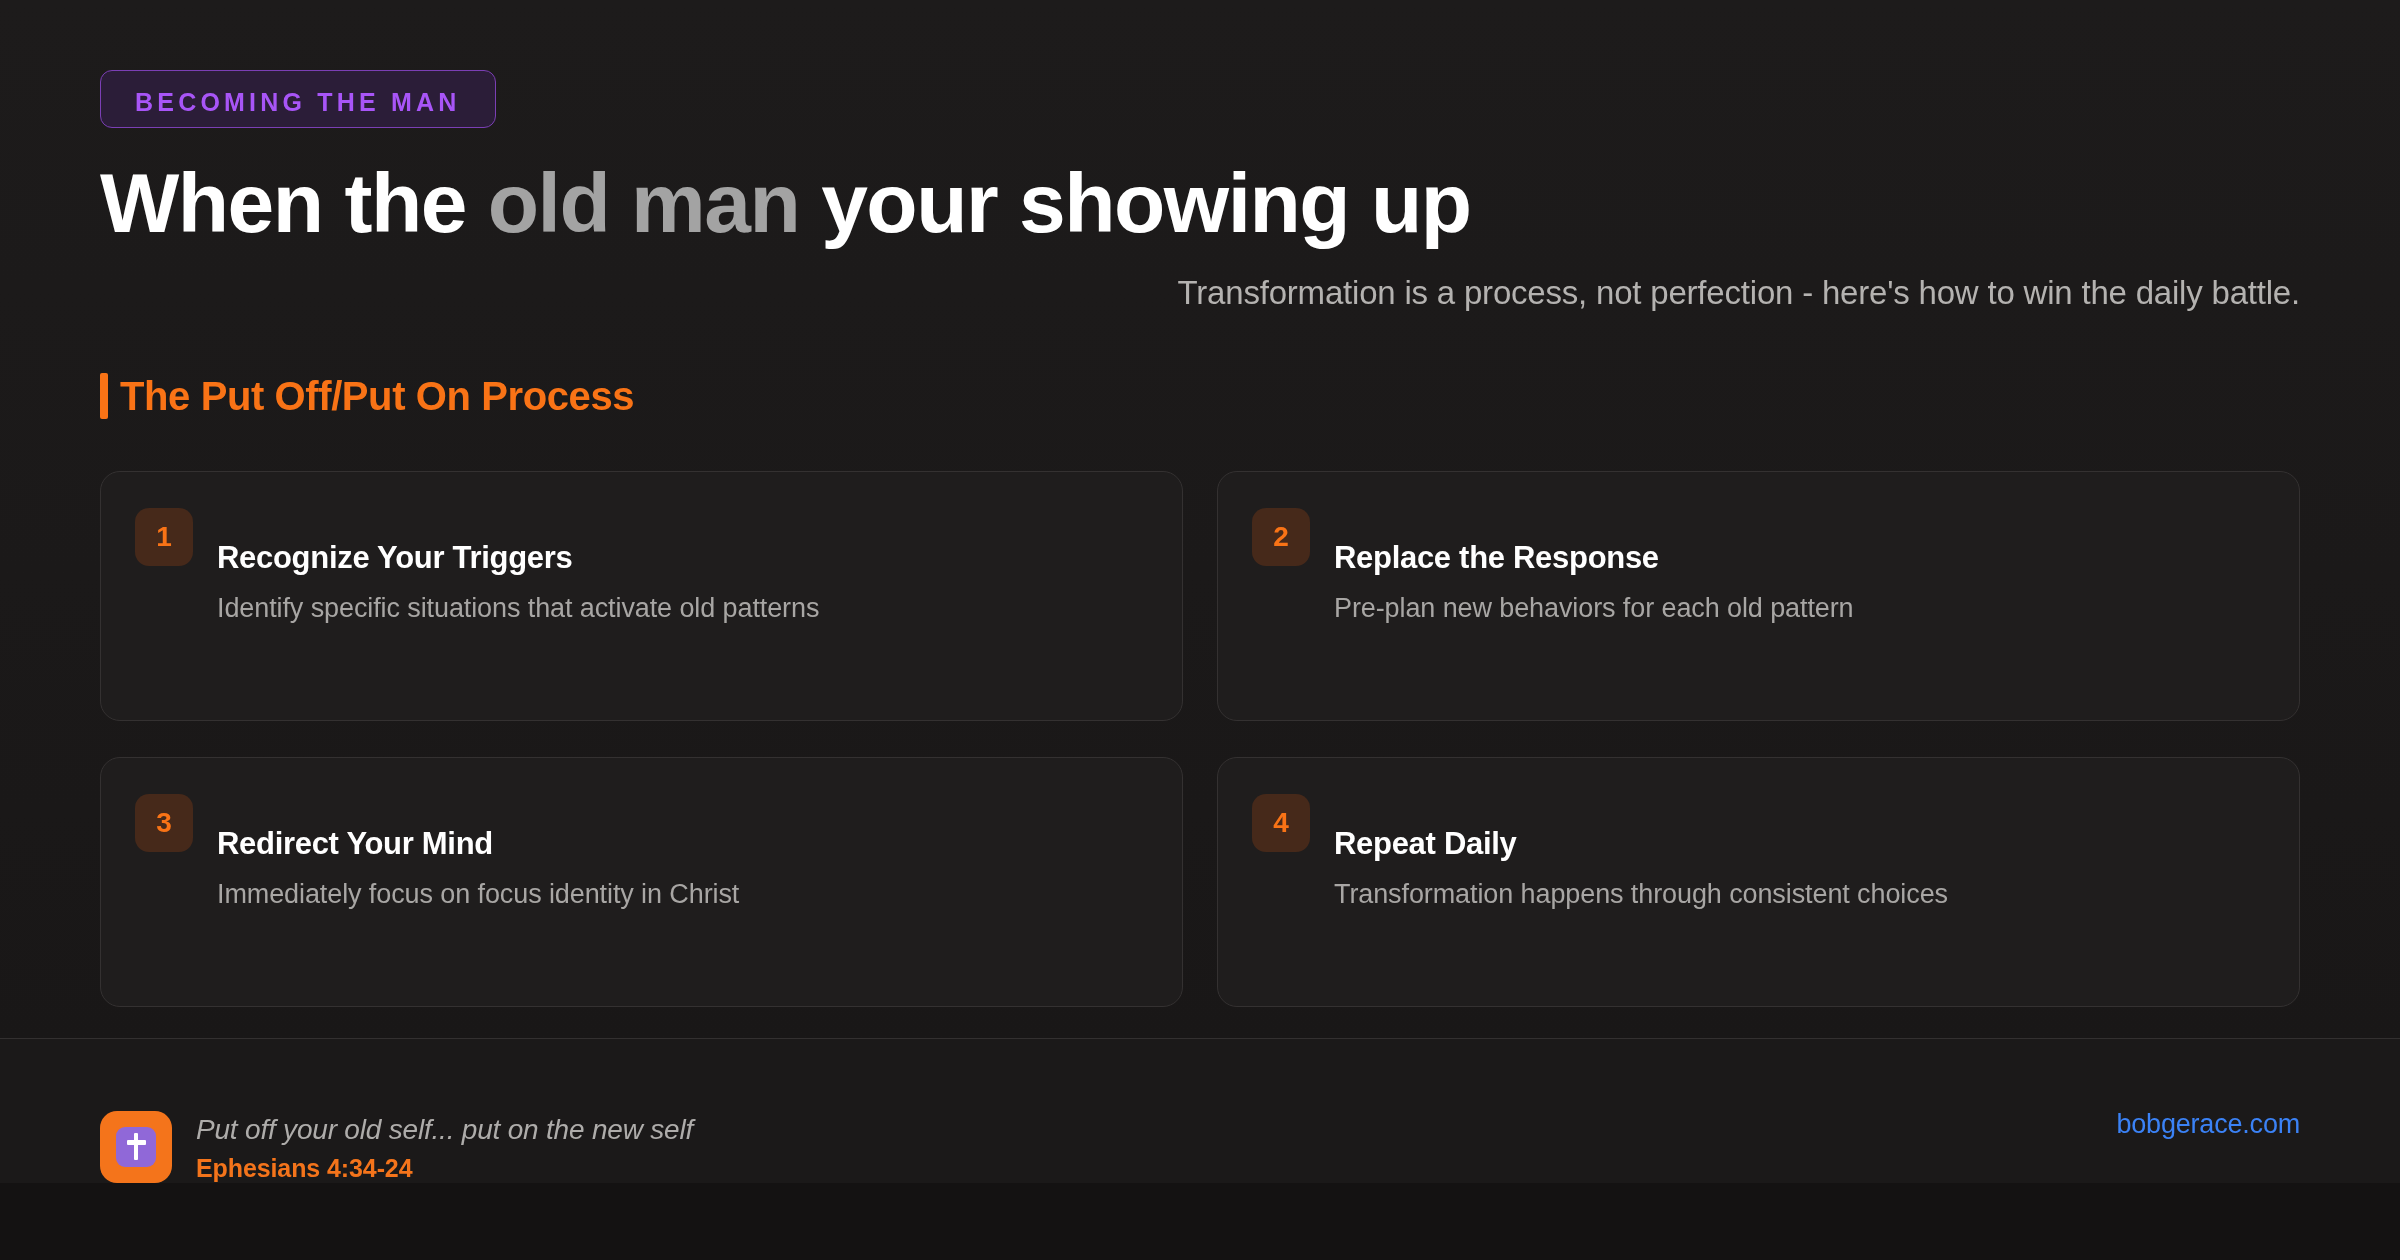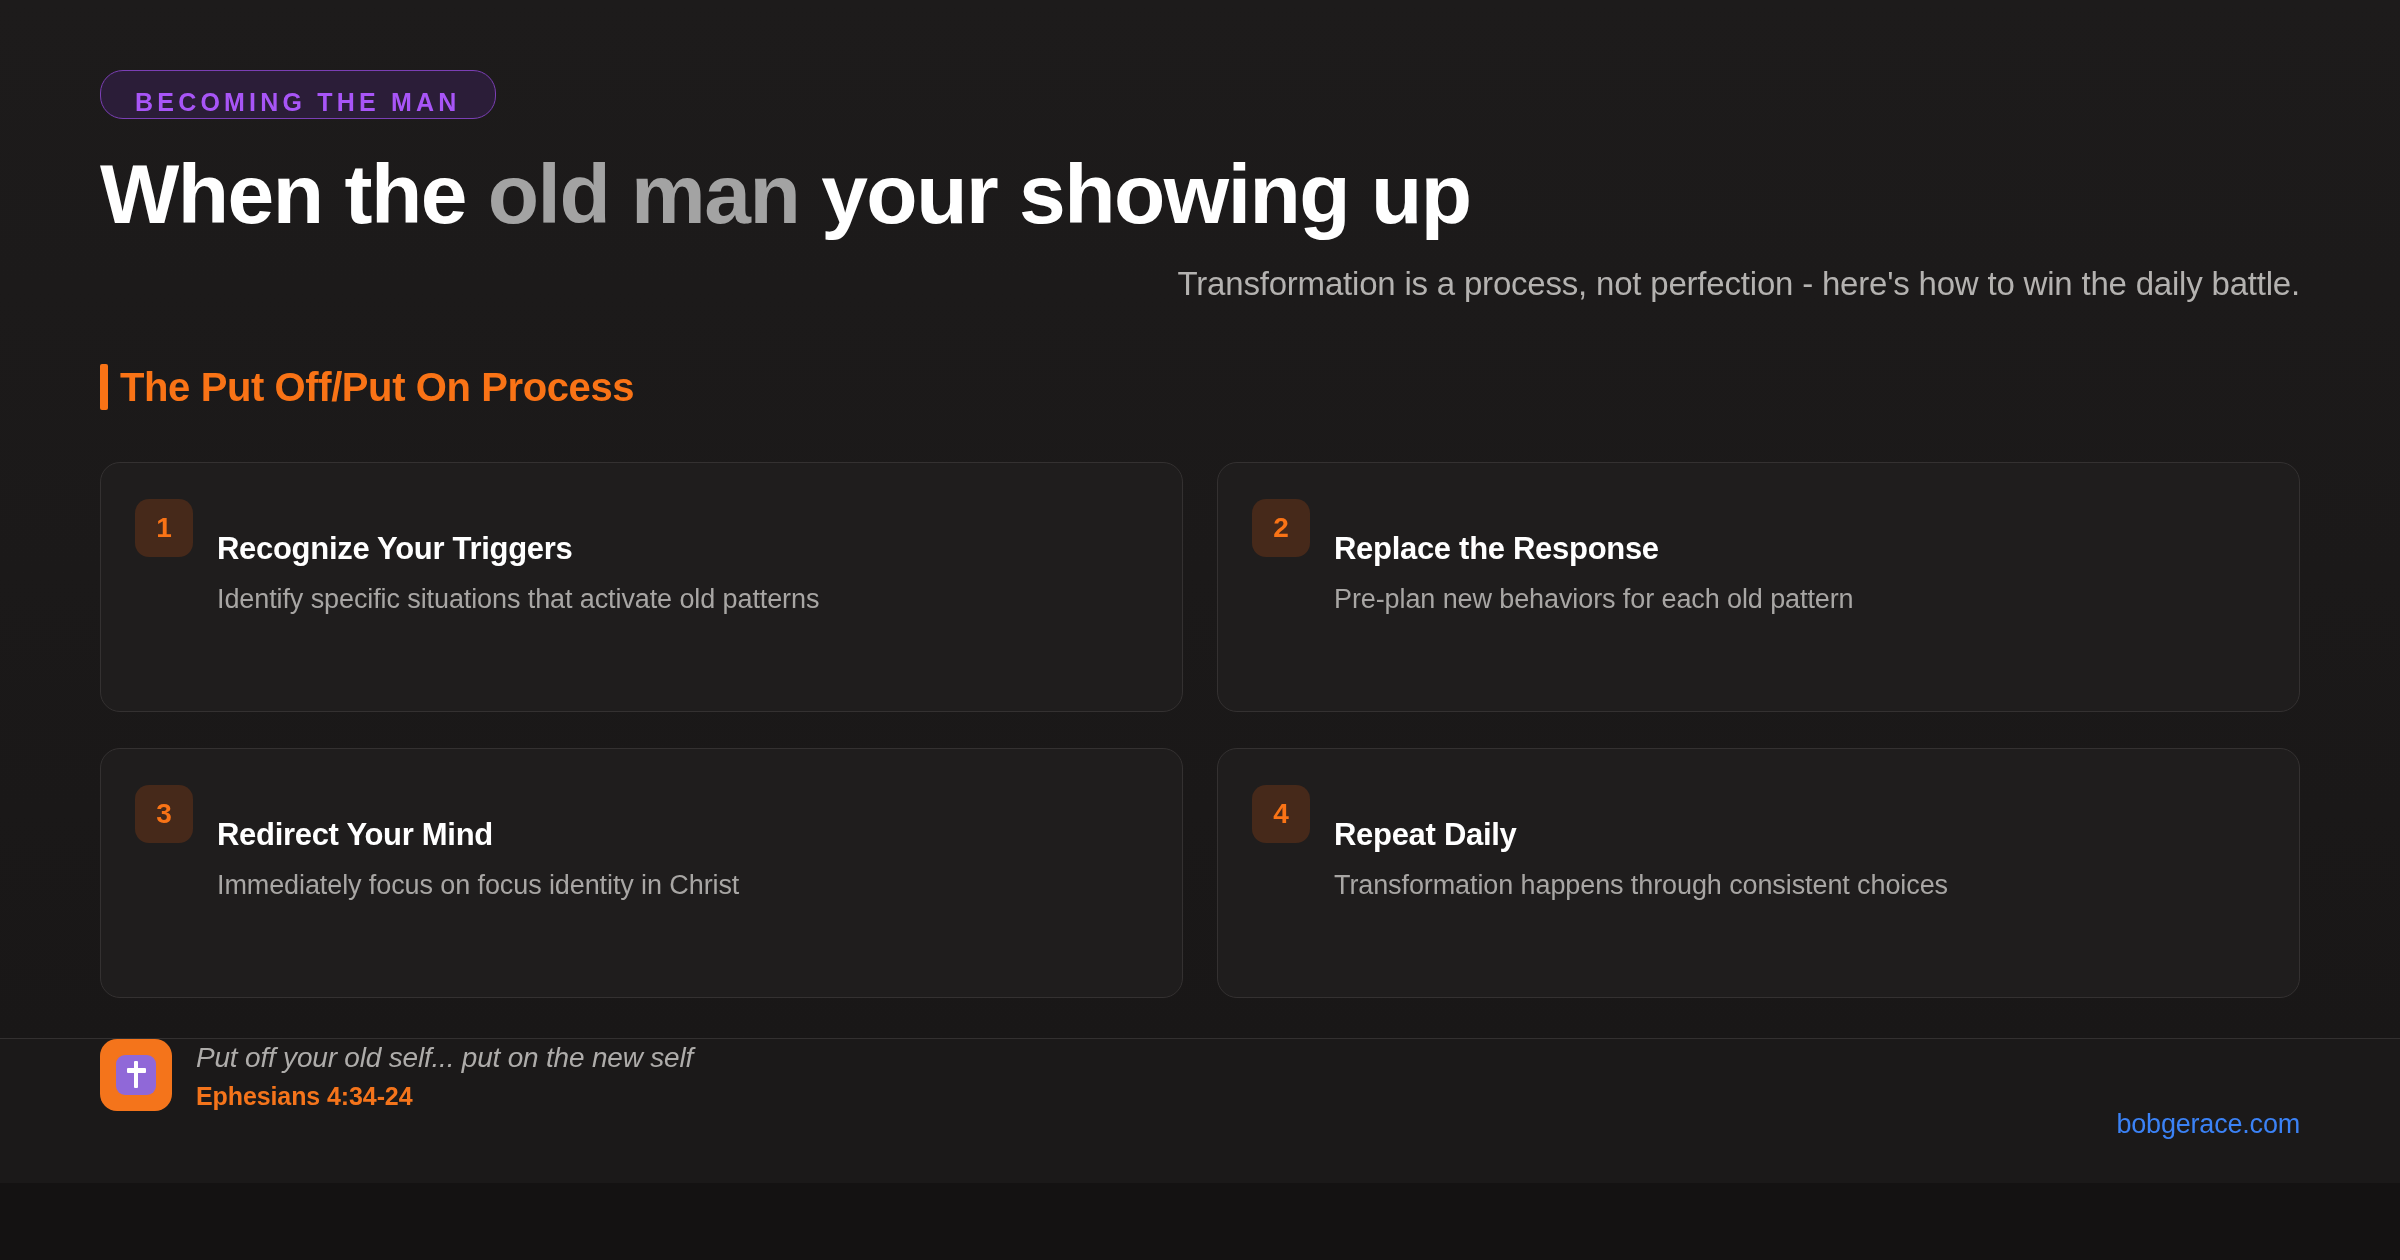--- a/index.html
+++ b/index.html
@@ -41,23 +41,23 @@
   #content {
     position: absolute;
     left: 0; top: 0;
     width: 2400px;
     padding: 70px 100px 0 100px;
   }
 
   
   .eyebrow {
     display: inline-block;
-    padding: 19px 34px 3px 34px;
+    padding: 19px 34px 12px 34px;
     border: 1.5px solid #7b3fb5;
-    border-radius: 23px;
+    border-radius: 12px;
     background: #2b1d38;
     color: #a855f7;
     font-size: 25px;
     font-weight: bold;
     letter-spacing: 4.2px;
     line-height: 1;
     margin-bottom: 30px;
   }
 
   
@@ -163,21 +163,21 @@
   
   #footer {
     position: absolute;
     left: 0;
     top: 1038px;
     width: 2400px;
     height: 145px;
     background: #1b1919;
     border-top: 1.5px solid #333030;
     display: flex;
-    align-items: flex-start;
+    align-items: flex-end;
     padding: 0 100px;
   }
 
   #footer-under {
     position: absolute;
     left: 0;
     top: 1183px;
     width: 2400px;
     height: 77px;
     background: #141212;

